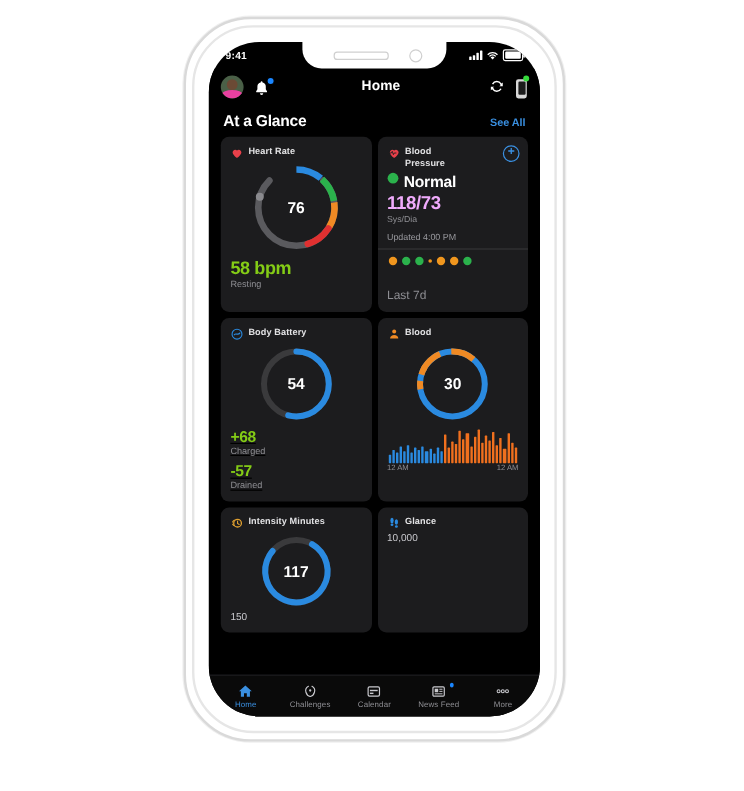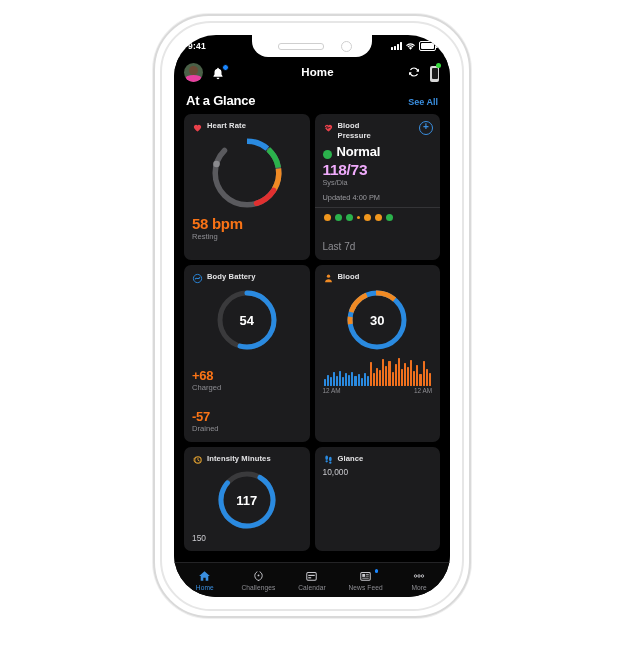--- a/index.html
+++ b/index.html
@@ -90,44 +90,44 @@
   }
 
   
   .gauge{display:flex;justify-content:center;align-items:center;position:relative;}
   .gauge svg{display:block;}
   .gauge .val{
     position:absolute;left:0;right:0;top:50%;transform:translateY(-50%);
     text-align:center;color:#fff;font-weight:bold;
   }
 
-  .big-num{color:#f97316;font-size:15px;font-weight:bold;letter-spacing:-.3px;line-height:17px;}
+  .big-num{color:#84cc16;font-size:15px;font-weight:bold;letter-spacing:-.3px;line-height:17px;}
   .sub-lbl{color:#8e8e93;font-size:7.6px;line-height:10px;margin-top:0px;}
 
   
-  .bp-status{display:flex;align-items:flex-end;gap:5px;margin-top:3px;}
+  .bp-status{display:flex;align-items:flex-start;gap:5px;margin-top:3px;}
   .bp-dot{width:9px;height:9px;border-radius:50%;background:#2bb24c;flex:none;}
   .bp-word{color:#fff;font-size:13px;font-weight:bold;letter-spacing:-.2px;}
   .bp-read{color:#f0abfc;font-size:15.5px;font-weight:bold;letter-spacing:-.3px;margin-top:2px;line-height:17px;}
   .bp-sd{color:#8e8e93;font-size:7.3px;line-height:9px;}
   .bp-upd{color:#9a9a9f;font-size:7.4px;margin-top:6px;}
   .divider{height:1px;background:#343437;margin:5px -8px 0 -8px;}
   .bp-dots{display:flex;align-items:center;gap:4px;margin-top:6px;padding-left:1px;}
   .bp-dots span{width:7px;height:7px;border-radius:50%;display:block;flex:none;}
   .bp-dots span.mini{width:3px;height:3px;}
   .last7{color:#8e8e93;font-size:10px;margin-top:20px;}
 
   
   .bars-chart{display:flex;align-items:flex-end;gap:1px;height:28px;margin-top:6px;padding:0 1px;}
   .bars-chart i{display:block;flex:1 1 auto;border-radius:.5px;}
   .bars-axis{display:flex;justify-content:space-between;color:#8e8e93;font-size:6.4px;margin-top:1px;}
 
   .goal{text-align:left;color:#c9c9ce;font-size:8.4px;margin-top:2px;}
 
-  .charge-row{margin-top:16px;}
+  .charge-row{margin-top:4px;text-decoration:underline;}
 
   
   .tabbar{
     height:35px;background:#0a0a0a;border-top:1px solid #242426;
     display:flex;align-items:center;justify-content:space-around;padding:0 4px;
   }
   .tab{display:flex;flex-direction:column;align-items:center;gap:2px;position:relative;width:20%;}
   .tab-ico{height:12px;display:flex;align-items:center;justify-content:center;}
   .tab-lbl{font-size:6.6px;color:#8e8e93;letter-spacing:.1px;}
   .tab.active .tab-lbl{color:#3a8fe0;}
@@ -211,20 +211,21 @@
                 <svg width="78" height="72" viewBox="0 0 78 72">
                   <g transform="translate(39,36)">
                     <path d="M -22.5 22.5 A 31.8 31.8 0 1 1 22.5 22.5" fill="none" stroke="#5a5a5e" stroke-width="5.5" stroke-linecap="round" transform="rotate(180)"></path>
                     <path d="M 0 -31.8 A 31.8 31.8 0 0 1 20.4 -24.4" fill="none" stroke="#2a8ae0" stroke-width="5.5" stroke-linecap="butt"></path>
                     <path d="M 21.3 -23.6 A 31.8 31.8 0 0 1 31.3 -5.6" fill="none" stroke="#2bb24c" stroke-width="5.5" stroke-linecap="butt"></path>
                     <path d="M 31.5 -4.3 A 31.8 31.8 0 0 1 27.3 16.3" fill="none" stroke="#f08a24" stroke-width="5.5" stroke-linecap="butt"></path>
                     <path d="M 26.6 17.4 A 31.8 31.8 0 0 1 9.5 30.3" fill="none" stroke="#e03030" stroke-width="5.5" stroke-linecap="round"></path>
                     <circle cx="-30.5" cy="-9" r="3.3" fill="#8a8a8e"></circle>
                   </g>
                 </svg>
+                <div class="val" style="font-size:13px">76</div>
               </div>
               <div style="margin-top:6px">
                 <div class="big-num">58 bpm</div>
                 <div class="sub-lbl">Resting</div>
               </div>
             </div>
 
             <div class="card">
               <div class="plus">+</div>
               <div class="card-head">

